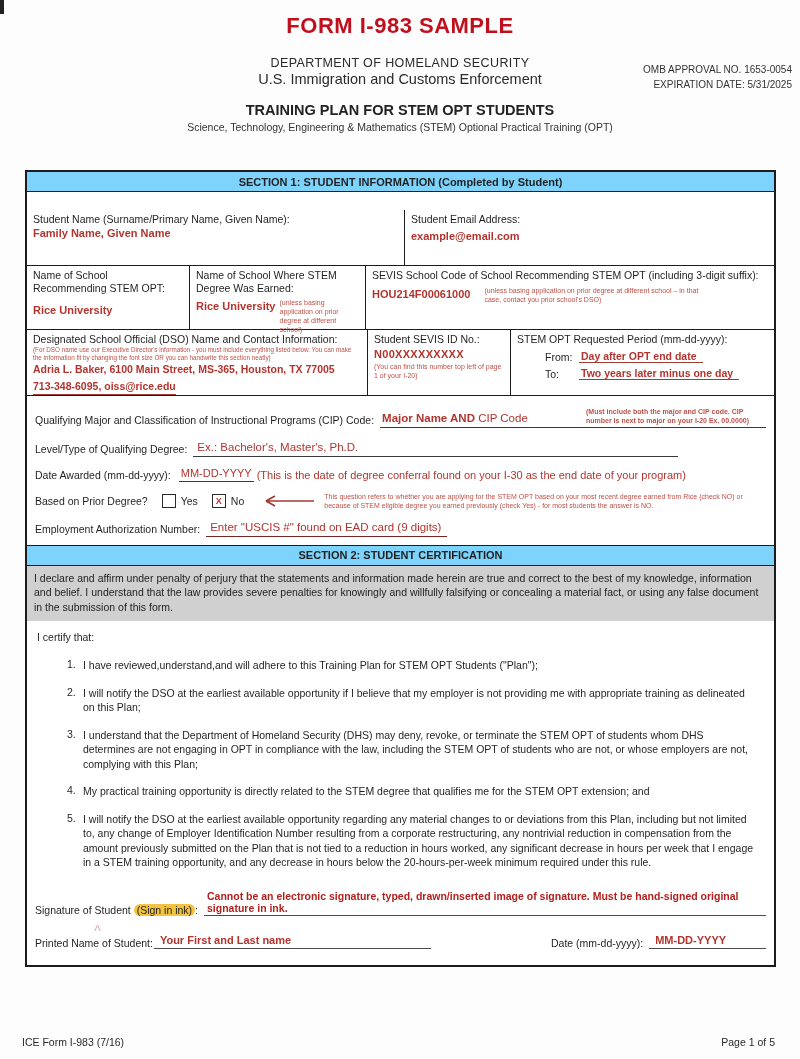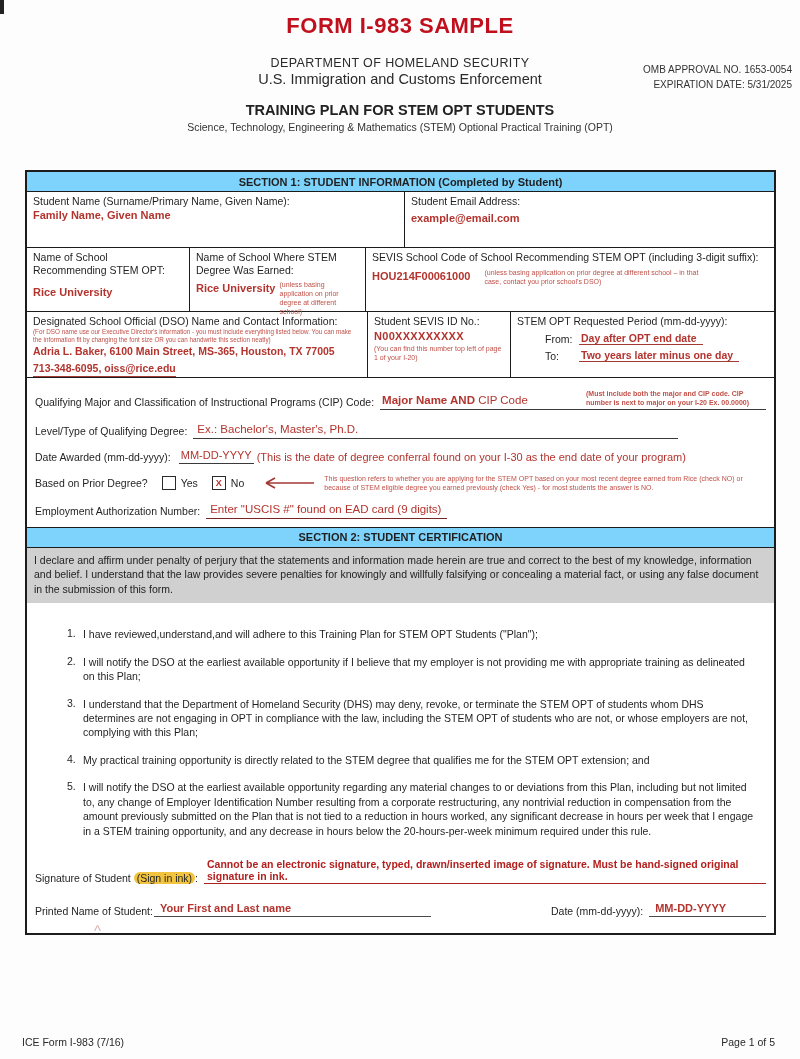--- a/index.html
+++ b/index.html
@@ -87,21 +87,21 @@
   </div>
   <div class="omb">
     <div>OMB APPROVAL NO. 1653-0054</div>
     <div>EXPIRATION DATE: 5/31/2025</div>
   </div>
 
   <div class="form-table">
 
     <div class="sec-hdr">SECTION 1: STUDENT INFORMATION (Completed by Student)</div>
 
-    <div class="row" style="height:56px;">
+    <div class="row" style="height:56px;margin-top:18px;">
       <div class="cell w-name">
         <div class="lbl">Student Name (Surname/Primary Name, Given Name):</div>
         <div class="val">Family Name, Given Name</div>
       </div>
       <div class="cell">
         <div class="lbl">Student Email Address:</div>
         <div class="val" style="margin-top:3px;">example@email.com</div>
       </div>
     </div>
 
@@ -184,20 +184,21 @@
       <div class="fline" style="margin-top:9px;">
         <span class="lbl">Employment Authorization Number:</span>
         <span class="val ean-blank" style="font-weight:normal;font-size:11.5px;">Enter "USCIS #" found on EAD card (9 digits)</span>
       </div>
     </div>
 
     <div class="sec-hdr bt">SECTION 2: STUDENT CERTIFICATION</div>
     <div class="affirm">I declare and affirm under penalty of perjury that the statements and information made herein are true and correct to the best of my knowledge, information and belief. I understand that the law provides severe penalties for knowingly and willfully falsifying or concealing a material fact, or using any false document in the submission of this form.</div>
 
     <div class="certify">
+      <div class="lbl">I certify that:</div>
       <div class="items">
         <div class="item">
           <span class="num">1.</span>
           <span class="txt">I have reviewed,understand,and will adhere to this Training Plan for STEM OPT Students ("Plan");</span>
         </div>
         <div class="item">
           <span class="num">2.</span>
           <span class="txt">I will notify the DSO at the earliest available opportunity if I believe that my employer is not providing me with appropriate training as delineated on this Plan;</span>
         </div>
         <div class="item">

